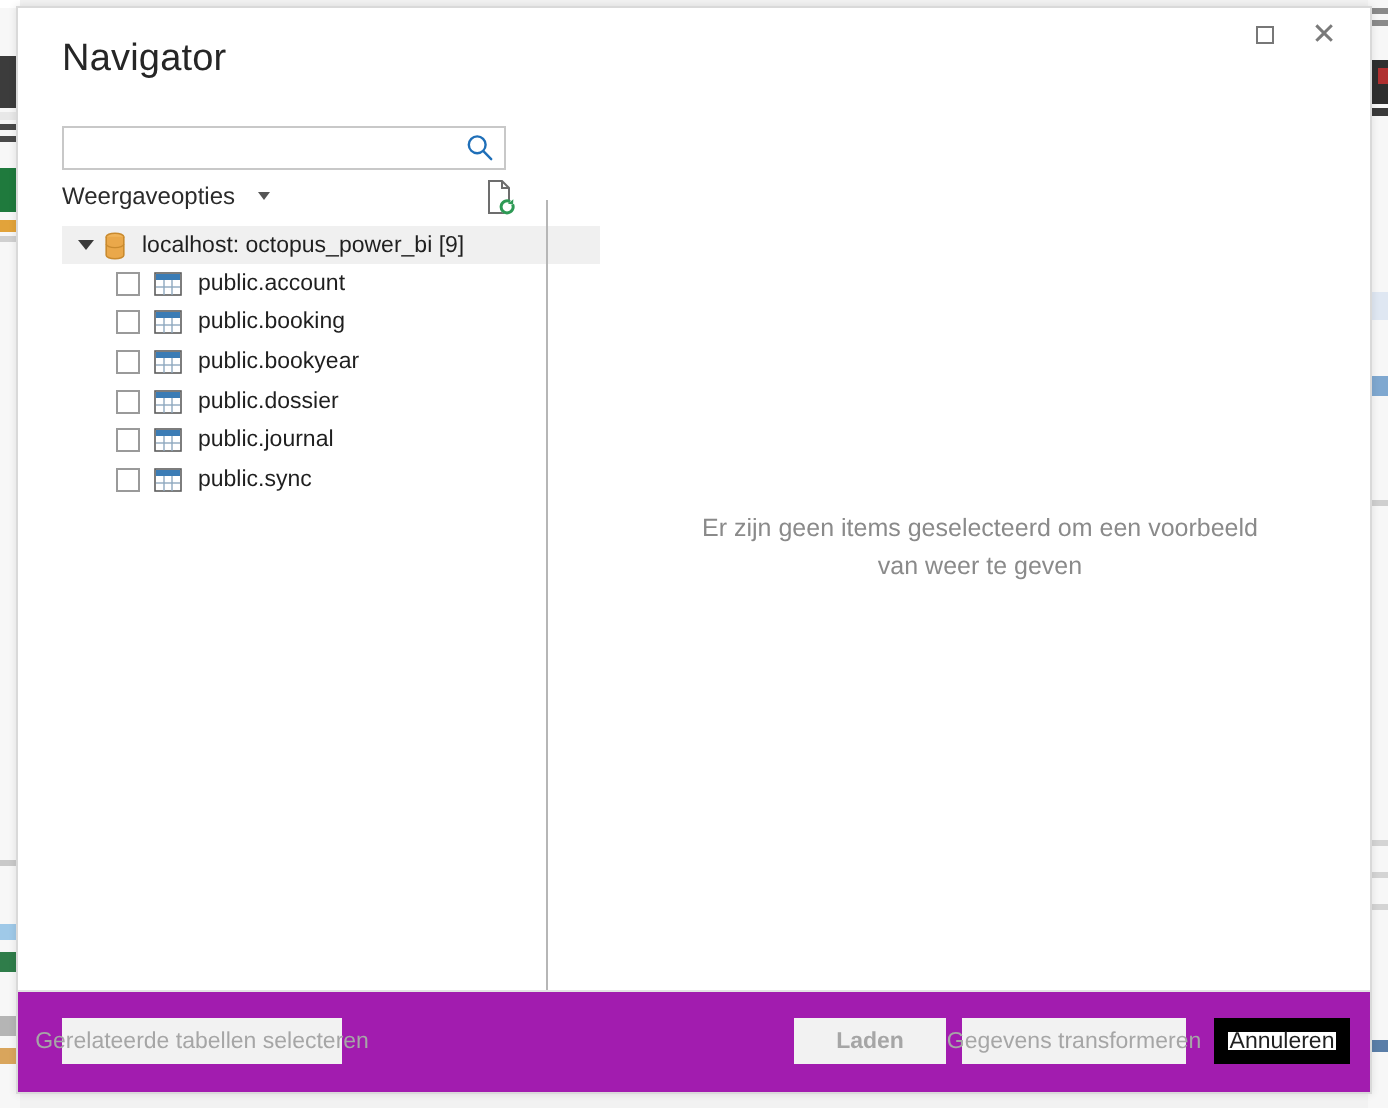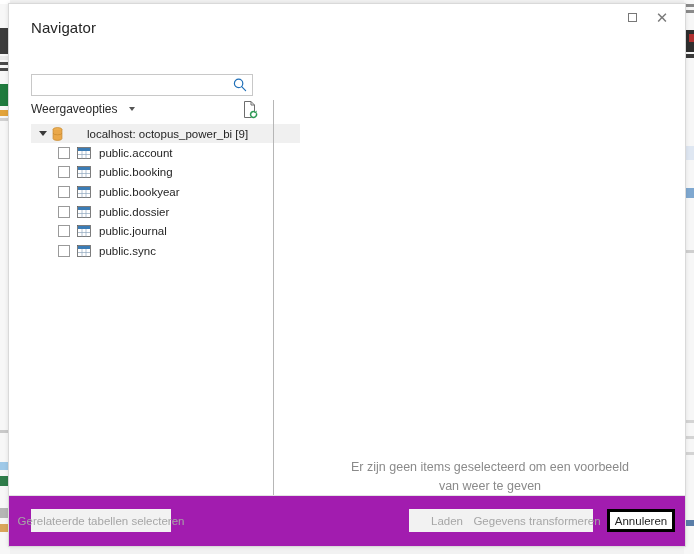--- a/index.html
+++ b/index.html
@@ -72,31 +72,31 @@
   .sq-glyph {
     width: 9px; height: 9px;
     border: 1px solid #777;
     box-sizing: border-box;
   }
 
   .dialog-title {
     position: absolute;
     left: 22px;
     top: 15px;
-    font-size: 15px;
+    font-size: 19px;
     color: #262626;
     letter-spacing: 0.1px;
     font-weight: 400;
   }
 
   
   .left-pane {
     position: absolute;
     left: 0;
-    top: 64px;
+    top: 53px;
     width: 309px;
     bottom: 50px;
   }
 
   .search-row {
     position: absolute;
     left: 22px;
     top: 6px;
     width: 222px;
     height: 22px;
@@ -194,21 +194,20 @@
   .db-icon {
     flex: 0 0 13px;
     width: 13px;
     height: 14px;
     margin-left: 2px;
     margin-right: 7px;
   }
   .tree-root-label {
     font-size: 11.5px;
     color: #1f1f1f;
-    margin-left: 16px;
   }
 
   .tree-item {
     display: flex;
     align-items: center;
     height: 19.6px;
     padding-left: 27px;
     box-sizing: border-box;
     text-align: center;
   }
@@ -244,21 +243,21 @@
   }
 
   
   .right-pane {
     position: absolute;
     left: 266px;
     top: 48px;
     right: 0;
     bottom: 50px;
     display: flex;
-    align-items: flex-end;
+    align-items: center;
     justify-content: center;
     padding-left: 20px;
   }
   .empty-msg {
     width: 290px;
     text-align: center;
     font-size: 12.5px;
     color: #8a8a8a;
     line-height: 19px;
   }
@@ -288,25 +287,25 @@
     white-space: nowrap;
   }
   .btn.disabled {
     background: #f2f2f2;
     color: #a6a6a6;
     border-color: #f2f2f2;
   }
   .btn.primary {
     background: #ffffff;
     color: #1f1f1f;
-    border: 3px solid #000000;
+    border: 7px solid #000000;
   }
 
   #btn-related { left: 22px; width: 140px; }
-  #btn-load { right: 200px; width: 76px; }
+  #btn-load { right: 212px; width: 76px; font-weight: bold; }
   #btn-transform { right: 92px; width: 112px; }
   #btn-cancel { right: 10px; width: 68px; }
 </style>
 </head>
 <body>
 
 <div id="root">
 
   <div class="bg-strip left">
     <div class="bg-chip" style="top:0px;height:4px;background:#ffffff;"></div>

